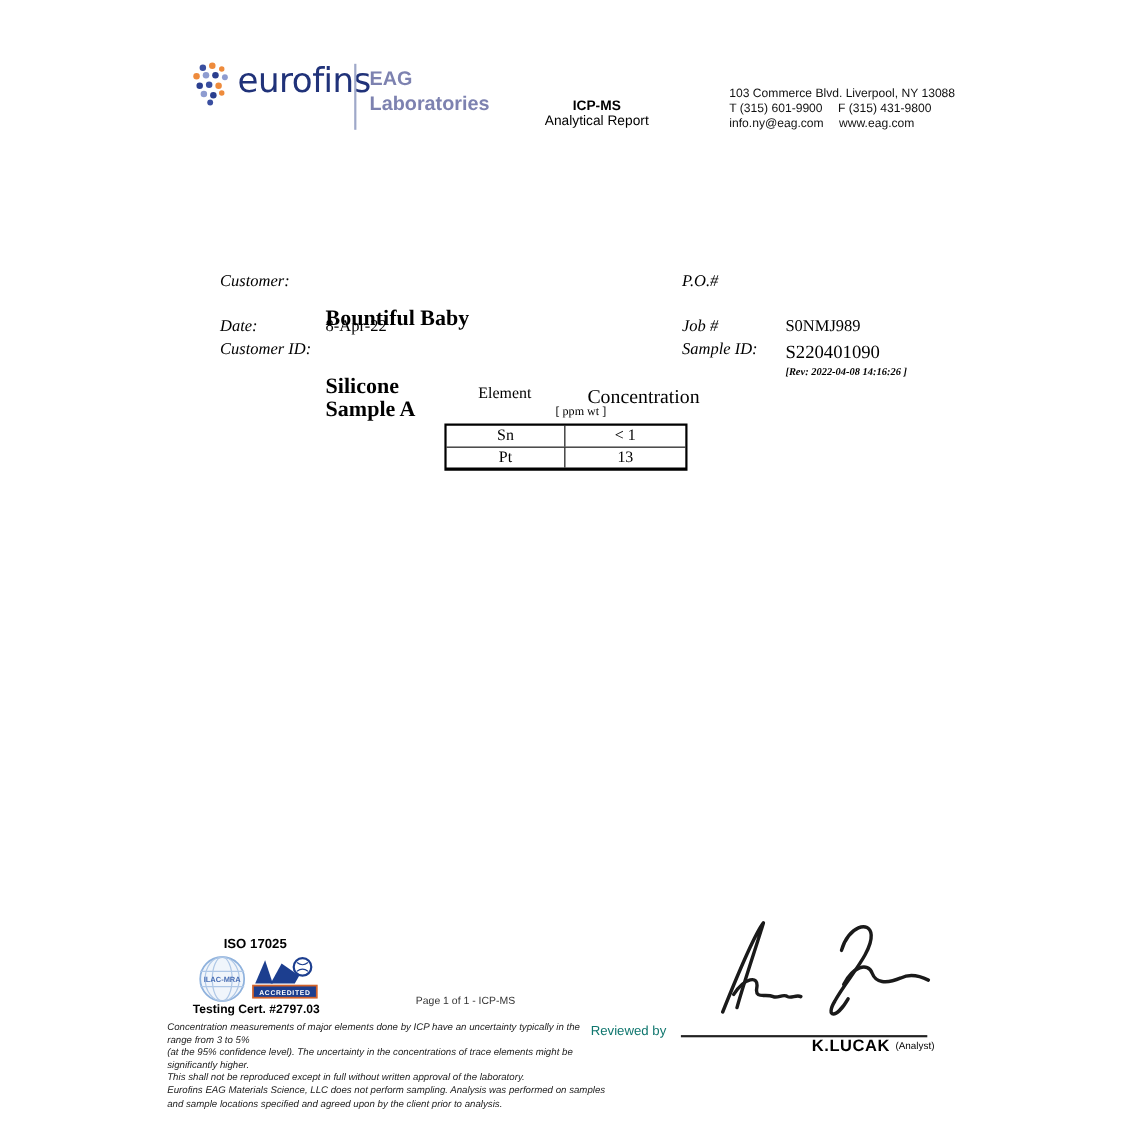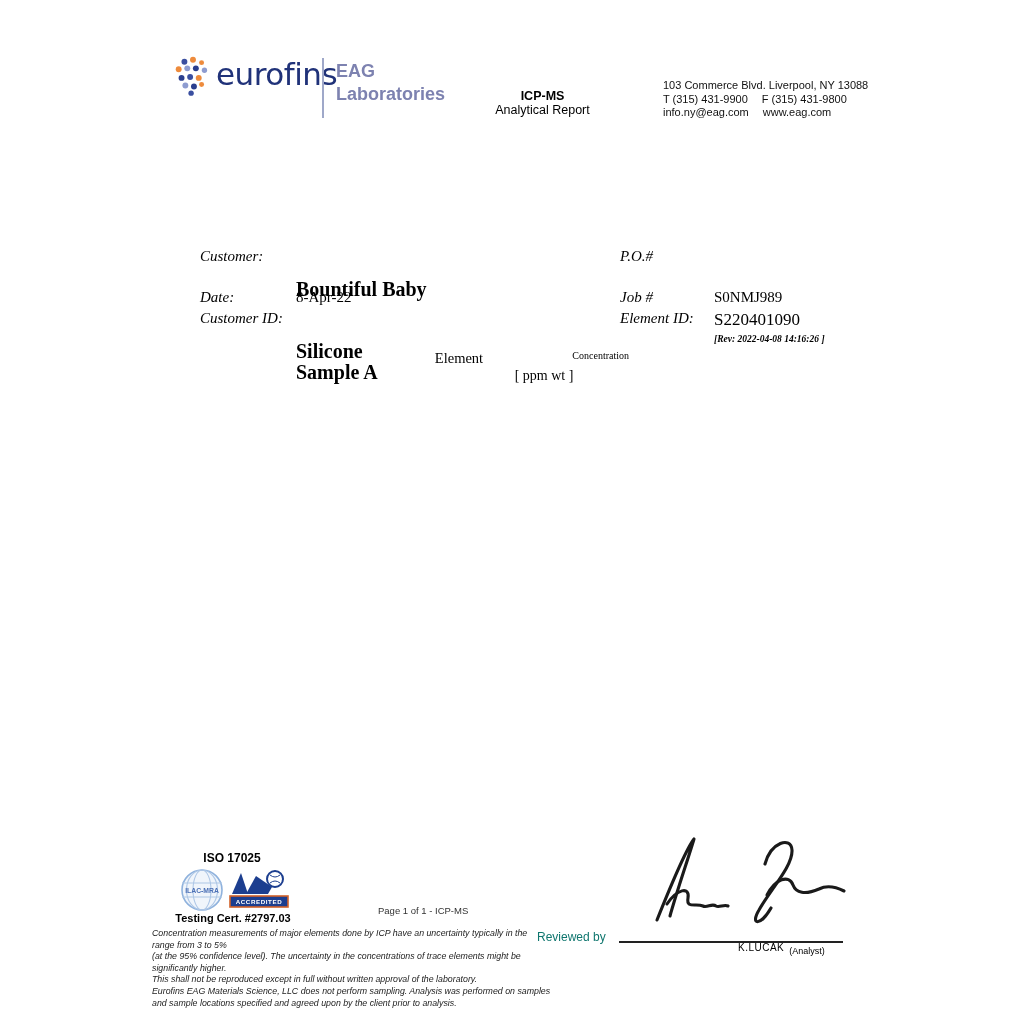--- a/index.html
+++ b/index.html
@@ -48,22 +48,22 @@
   .c-value { left:296px; }
   .r-label { left:620px; }
   .r-value { left:714px; }
   .sample-id-val { font-size:17px; }
   .rev-note {
     left:714px; top:334px; font-size:9.5px; font-weight:bold; font-style:italic;
   }
 
   
   .th-el   { left:404px; top:350px; width:110px; text-align:center; font-size:14.5px; }
-  .th-conc { left:509px; top:350px; width:120px; text-align:right; font-size:10px; }
-  .th-unit { left:484px; top:368px; width:120px; text-align:center; font-size:14px; }
+  .th-conc { left:525px; top:350px; width:120px; text-align:center; font-size:18px; }
+  .th-unit { left:505px; top:368px; width:120px; font-size:11px; }
   .results {
     left:404px; top:385px; width:221px;
     border:2px solid #000; border-bottom-width:3px;
   }
   .results .trow { display:flex; height:19px; }
   .results .trow + .trow { border-top:1.5px solid #000; }
   .results .c1 { width:108px; border-right:1.5px solid #000; }
   .results .c1, .results .c2 {
     text-align:center; font-size:14.5px; line-height:18px; flex-shrink:0;
   }
@@ -89,21 +89,21 @@
     font-size:8.8px; line-height:11.6px; color:#222;
   }
   .reviewed-by {
     left:537px; top:930px; font-family:"Liberation Sans", sans-serif;
     font-size:12px; color:#0f766e;
   }
   .sign-line { left:619px; top:941px; width:224px; border-top:2px solid #222; }
   .signature-svg { left:645px; top:832px; width:205px; height:95px; }
   .reviewer { left:738px; top:942px; display:flex; align-items:flex-start;
     font-family:"Liberation Sans", sans-serif; }
-  .reviewer .name { font-size:10px; font-weight:normal; letter-spacing:0.5px; }
+  .reviewer .name { font-size:15px; font-weight:bold; letter-spacing:0.5px; }
   .reviewer .role { font-size:9px; margin-left:5px; margin-top:4px; }
 </style>
 </head>
 <body>
 
 <div class="canvas">
 
   <div class="abs close-btn">
     <svg width="32" height="32" viewBox="0 0 32 32">
       <line x1="7" y1="7" x2="25" y2="25" stroke="#c9c9c9" stroke-width="2.4" stroke-linecap="round"></line>
@@ -136,45 +136,55 @@
     <div>Laboratories</div>
   </div>
 
   <div class="abs report-title">
     <div class="t1">ICP-MS</div>
     <div class="t2">Analytical Report</div>
   </div>
 
   <div class="abs contact-block">
     <div>103 Commerce Blvd. Liverpool, NY 13088</div>
-    <div><span>T (315) 431-9900</span><span class="gap"></span><span>F (315) 431-9800</span></div>
+    <div><span>T (315) 601-9900</span><span class="gap"></span><span>F (315) 431-9800</span></div>
     <div><span class="lnk">info.ny@eag.com</span><span class="gap"></span><span class="lnk">www.eag.com</span></div>
   </div>
 
   <div class="abs lbl c-label row-customer">Customer:</div>
   <div class="abs val-b c-value row-customer">Bountiful Baby</div>
   <div class="abs lbl r-label row-customer">P.O.#</div>
 
   <div class="abs lbl c-label row-date">Date:</div>
   <div class="abs val-r c-value row-date">8-Apr-22</div>
   <div class="abs lbl r-label row-date">Job #</div>
   <div class="abs val-r r-value row-date">S0NMJ989</div>
 
   <div class="abs lbl c-label row-custid">Customer ID:</div>
   <div class="abs val-b c-value row-custid">Silicone</div>
-  <div class="abs lbl r-label row-custid">Element ID:</div>
+  <div class="abs lbl r-label row-custid">Sample ID:</div>
   <div class="abs val-r r-value row-custid sample-id-val">S220401090</div>
 
   <div class="abs val-b c-value row-sample">Sample A</div>
   <div class="abs rev-note">[Rev: 2022-04-08  14:16:26 ]</div>
 
   <div class="abs th-el">Element</div>
   <div class="abs th-conc">Concentration</div>
   <div class="abs th-unit">[ ppm wt ]</div>
 
+  <div class="abs results">
+    <div class="trow">
+      <div class="c1">Sn</div>
+      <div class="c2">&lt; 1</div>
+    </div>
+    <div class="trow">
+      <div class="c1">Pt</div>
+      <div class="c2">13</div>
+    </div>
+  </div>
 
   <div class="abs iso-label">ISO 17025</div>
   <div class="abs accred-logos">
     <svg width="112" height="46" viewBox="0 0 112 46">
 
       <g>
         <circle cx="22" cy="23" r="20" fill="#f0f5fb" stroke="#8fb2dd" stroke-width="1.6"></circle>
         <ellipse cx="22" cy="23" rx="9" ry="20" fill="none" stroke="#aec7e6" stroke-width="1.1"></ellipse>
         <ellipse cx="22" cy="23" rx="15.5" ry="20" fill="none" stroke="#aec7e6" stroke-width="1.1"></ellipse>
         <line x1="2" y1="16" x2="42" y2="16" stroke="#aec7e6" stroke-width="1.1"></line>

